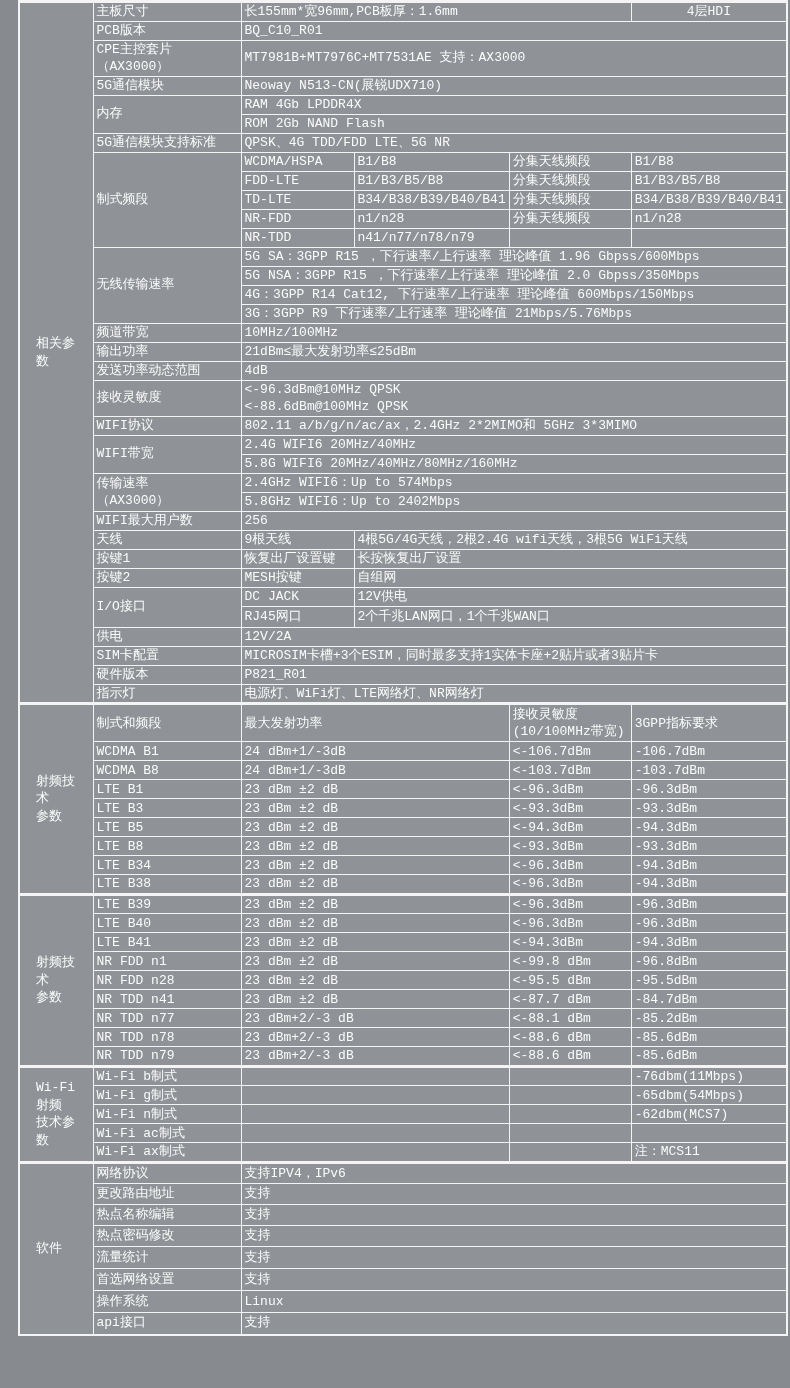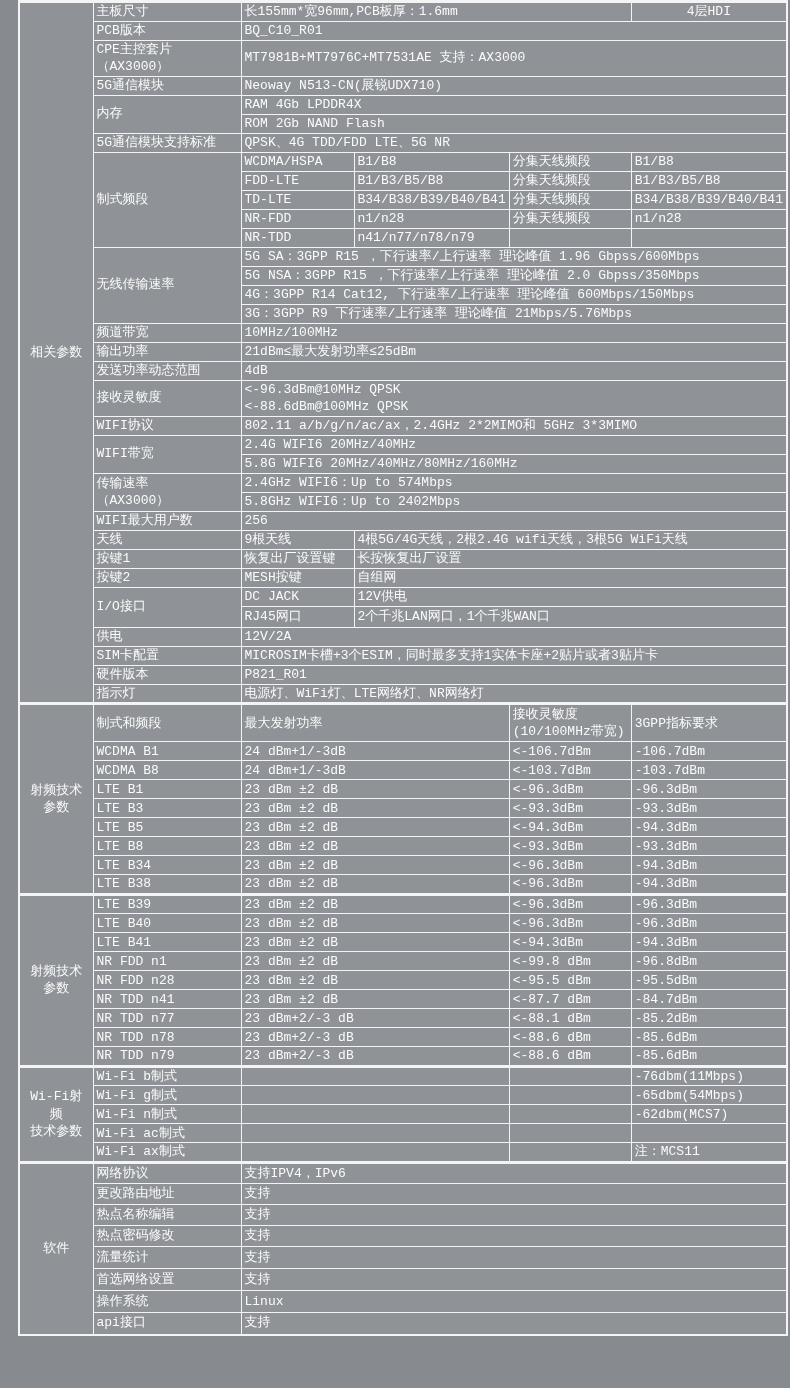--- a/index.html
+++ b/index.html
@@ -20,22 +20,22 @@
     border:1px solid #f4f4f4;
     color:#fbfbfb;
     font-size:13px;
     line-height:1.35;
     padding:0 3px;
     vertical-align:middle;
     white-space:pre-line;
     overflow:hidden;
   }
   td.cat{
-    text-align:center;
-    padding:0 10px;
+    text-align:left;
+    padding:0 16px;
   }
   tr.sec-first td{border-top:3px solid #f4f4f4;}
 </style>
 </head>
 <body>
 
 <div class="table-wrap">
   <table>
     <colgroup>
         <col style="width: 74px;">

